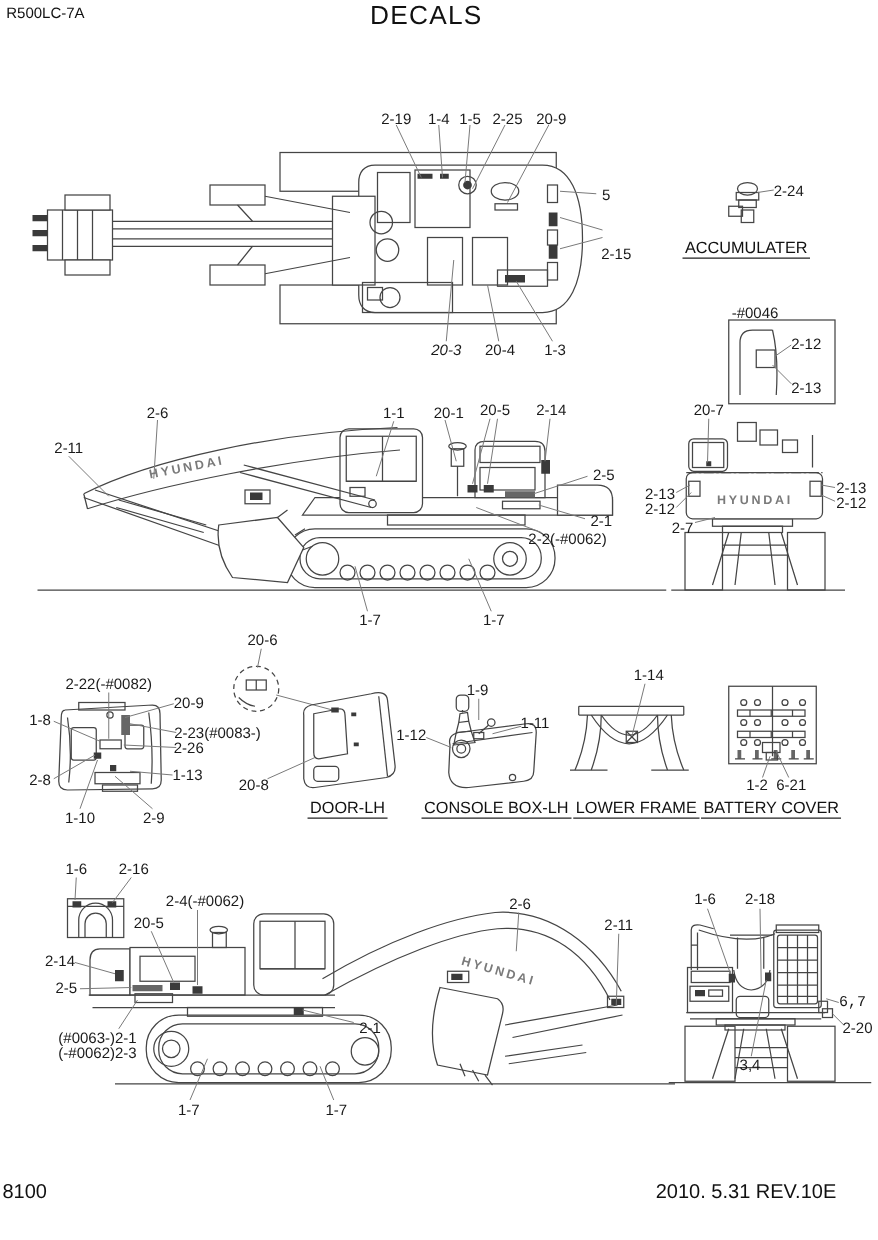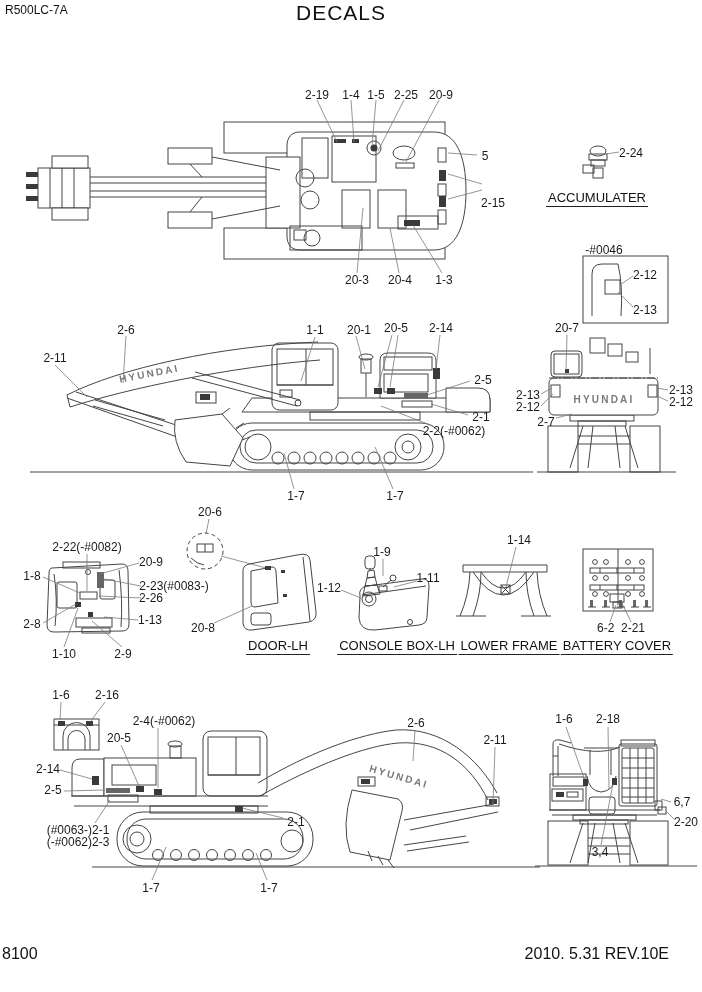--- a/index.html
+++ b/index.html
@@ -370,21 +370,21 @@
 <div class="cap" style="left:617px;top:638px;">BATTERY COVER</div>
 
 <div id="callout-layer">
       <div class="callout" style="left: 317px; top: 95px;">2-19</div>
       <div class="callout" style="left: 351px; top: 95px;">1-4</div>
       <div class="callout" style="left: 376px; top: 95px;">1-5</div>
       <div class="callout" style="left: 406px; top: 95px;">2-25</div>
       <div class="callout" style="left: 441px; top: 95px;">20-9</div>
       <div class="callout" style="left: 485px; top: 156px;">5</div>
       <div class="callout" style="left: 493px; top: 187px; margin-top: 16px;">2-15</div>
-      <div class="callout" style="left: 357px; top: 280px;">20-3</div>
+      <div class="callout" style="left: 357px; top: 280px; font-style: italic;">20-3</div>
       <div class="callout" style="left: 400px; top: 280px;">20-4</div>
       <div class="callout" style="left: 444px; top: 280px;">1-3</div>
       <div class="callout" style="left: 631px; top: 153px;">2-24</div>
       <div class="callout" style="left: 604px; top: 250px;">-#0046</div>
       <div class="callout" style="left: 645px; top: 275px;">2-12</div>
       <div class="callout" style="left: 645px; top: 310px;">2-13</div>
       <div class="callout" style="left: 126px; top: 330px;">2-6</div>
       <div class="callout" style="left: 55px; top: 358px;">2-11</div>
       <div class="callout" style="left: 315px; top: 330px;">1-1</div>
       <div class="callout" style="left: 359px; top: 330px;">20-1</div>
@@ -409,37 +409,37 @@
       <div class="callout" style="left: 151px; top: 598px;">2-26</div>
       <div class="callout" style="left: 32px; top: 624px;">2-8</div>
       <div class="callout" style="left: 150px; top: 620px;">1-13</div>
       <div class="callout" style="left: 64px; top: 654px;">1-10</div>
       <div class="callout" style="left: 123px; top: 654px;">2-9</div>
       <div class="callout" style="left: 203px; top: 628px;">20-8</div>
       <div class="callout" style="left: 329px; top: 588px;">1-12</div>
       <div class="callout" style="left: 382px; top: 552px;">1-9</div>
       <div class="callout" style="left: 428px; top: 578px;">1-11</div>
       <div class="callout" style="left: 519px; top: 540px;">1-14</div>
-      <div class="callout" style="left: 621px; top: 628px;">6-2  2-21</div>
+      <div class="callout" style="left: 621px; top: 628px;">1-2  6-21</div>
       <div class="callout" style="left: 61px; top: 695px;">1-6</div>
       <div class="callout" style="left: 107px; top: 695px;">2-16</div>
       <div class="callout" style="left: 164px; top: 721px;">2-4(-#0062)</div>
       <div class="callout" style="left: 119px; top: 738px;">20-5</div>
       <div class="callout" style="left: 48px; top: 769px;">2-14</div>
       <div class="callout" style="left: 53px; top: 790px;">2-5</div>
       <div class="callout" style="left: 78px; top: 830px;">(#0063-)2-1</div>
       <div class="callout" style="left: 78px; top: 842px;">(-#0062)2-3</div>
       <div class="callout" style="left: 296px; top: 822px;">2-1</div>
       <div class="callout" style="left: 151px; top: 888px;">1-7</div>
       <div class="callout" style="left: 269px; top: 888px;">1-7</div>
       <div class="callout" style="left: 416px; top: 723px;">2-6</div>
       <div class="callout" style="left: 495px; top: 740px;">2-11</div>
       <div class="callout" style="left: 564px; top: 719px;">1-6</div>
       <div class="callout" style="left: 608px; top: 719px;">2-18</div>
-      <div class="callout" style="left: 682px; top: 802px;">6,7</div>
+      <div class="callout" style="left: 682px; top: 802px; font-family: Liberation Mono, monospace;">6,7</div>
       <div class="callout" style="left: 686px; top: 822px;">2-20</div>
       <div class="callout" style="left: 600px; top: 852px;">3,4</div>
     </div>
 
 <div class="pageno">8100</div>
 <div class="rev">2010. 5.31  REV.10E</div>
 
 </div>
 
 </body></html>

